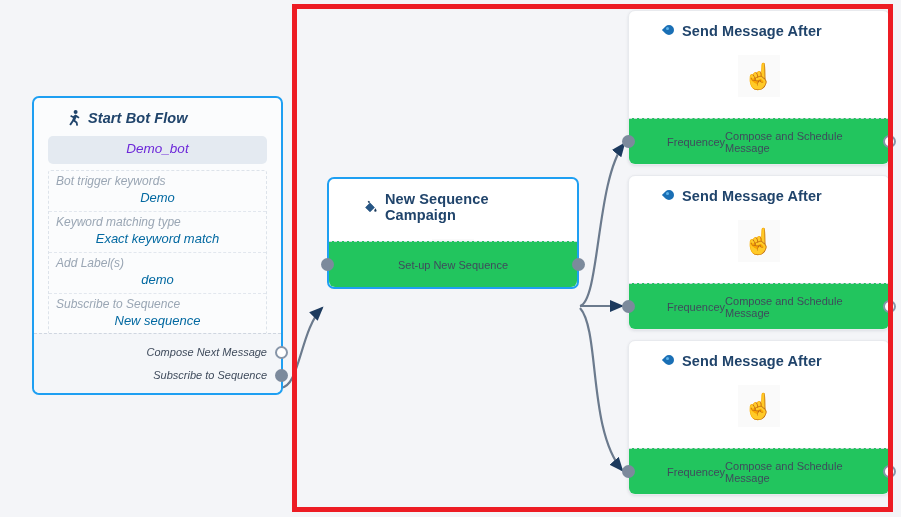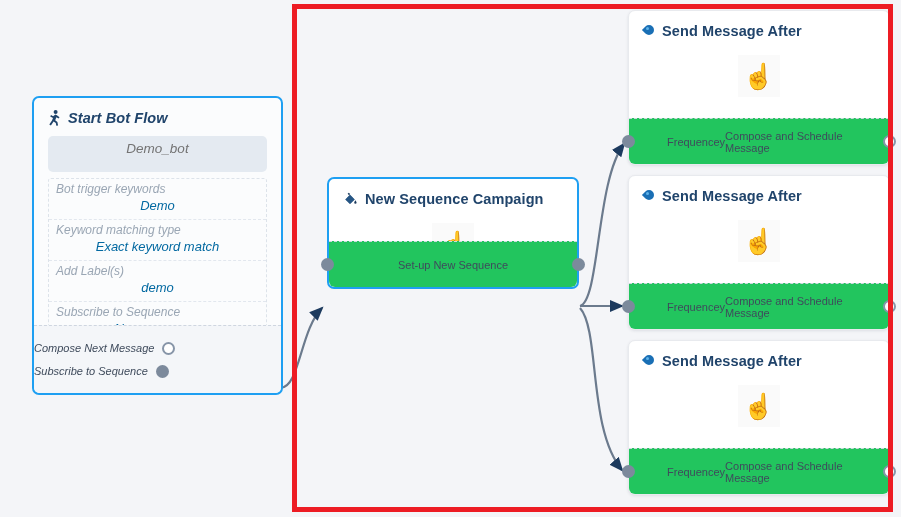--- a/index.html
+++ b/index.html
@@ -61,20 +61,21 @@
   }
   .node-title {
     display: flex;
     align-items: center;
     gap: 7px;
     padding: 12px 14px 6px 14px;
     font-size: 14.5px;
     font-weight: bold;
     color: #20446b;
     letter-spacing: .1px;
+    margin-left: 20px;
   }
   .node-body {
     padding: 0 14px;
   }
   .node-footer {
     position: absolute;
     left: 0;
     right: 0;
     bottom: 0;
     border-top: 1px dashed #cfd6e0;
@@ -92,24 +93,24 @@
     top: 96px;
     width: 251px;
     height: 299px;
     background: #fbfcfd;
     font-style: italic;
   }
   .bot-pill {
     margin: 4px 0 6px 0;
     background: #e4eaf1;
     border-radius: 5px;
-    height: 36px;
+    height: 28px;
     line-height: 26px;
     text-align: center;
-    color: #737373;
+    color: #6d28d9;
     font-size: 13.5px;
   }
   .field-group {
     border: 1px dashed #dde3ea;
     border-radius: 3px;
     margin-top: 4px;
   }
   .field {
     padding: 3px 7px 5px 7px;
     border-bottom: 1px dashed #e2e7ee;
@@ -284,21 +285,21 @@
           <div class="field-label">Add Label(s)</div>
           <div class="field-value">demo</div>
         </div>
         <div class="field">
           <div class="field-label">Subscribe to Sequence</div>
           <div class="field-value">New sequence</div>
         </div>
       </div>
     </div>
 
-    <div class="node-footer" style="height:68px; flex-direction:column; justify-content:center; align-items:flex-start; background:#f4f6f9;">
+    <div class="node-footer" style="height:60px; flex-direction:column; justify-content:center; align-items:flex-end; background:#f4f6f9;">
       <div class="port-row">
         <span class="port-label">Compose Next Message</span>
         <span class="port hollow" style="right:-7px; top:5px;"></span>
       </div>
       <div class="port-row">
         <span class="port-label">Subscribe to Sequence</span>
         <span class="port filled" style="right:-7px; top:5px;"></span>
       </div>
     </div>
   </div>

